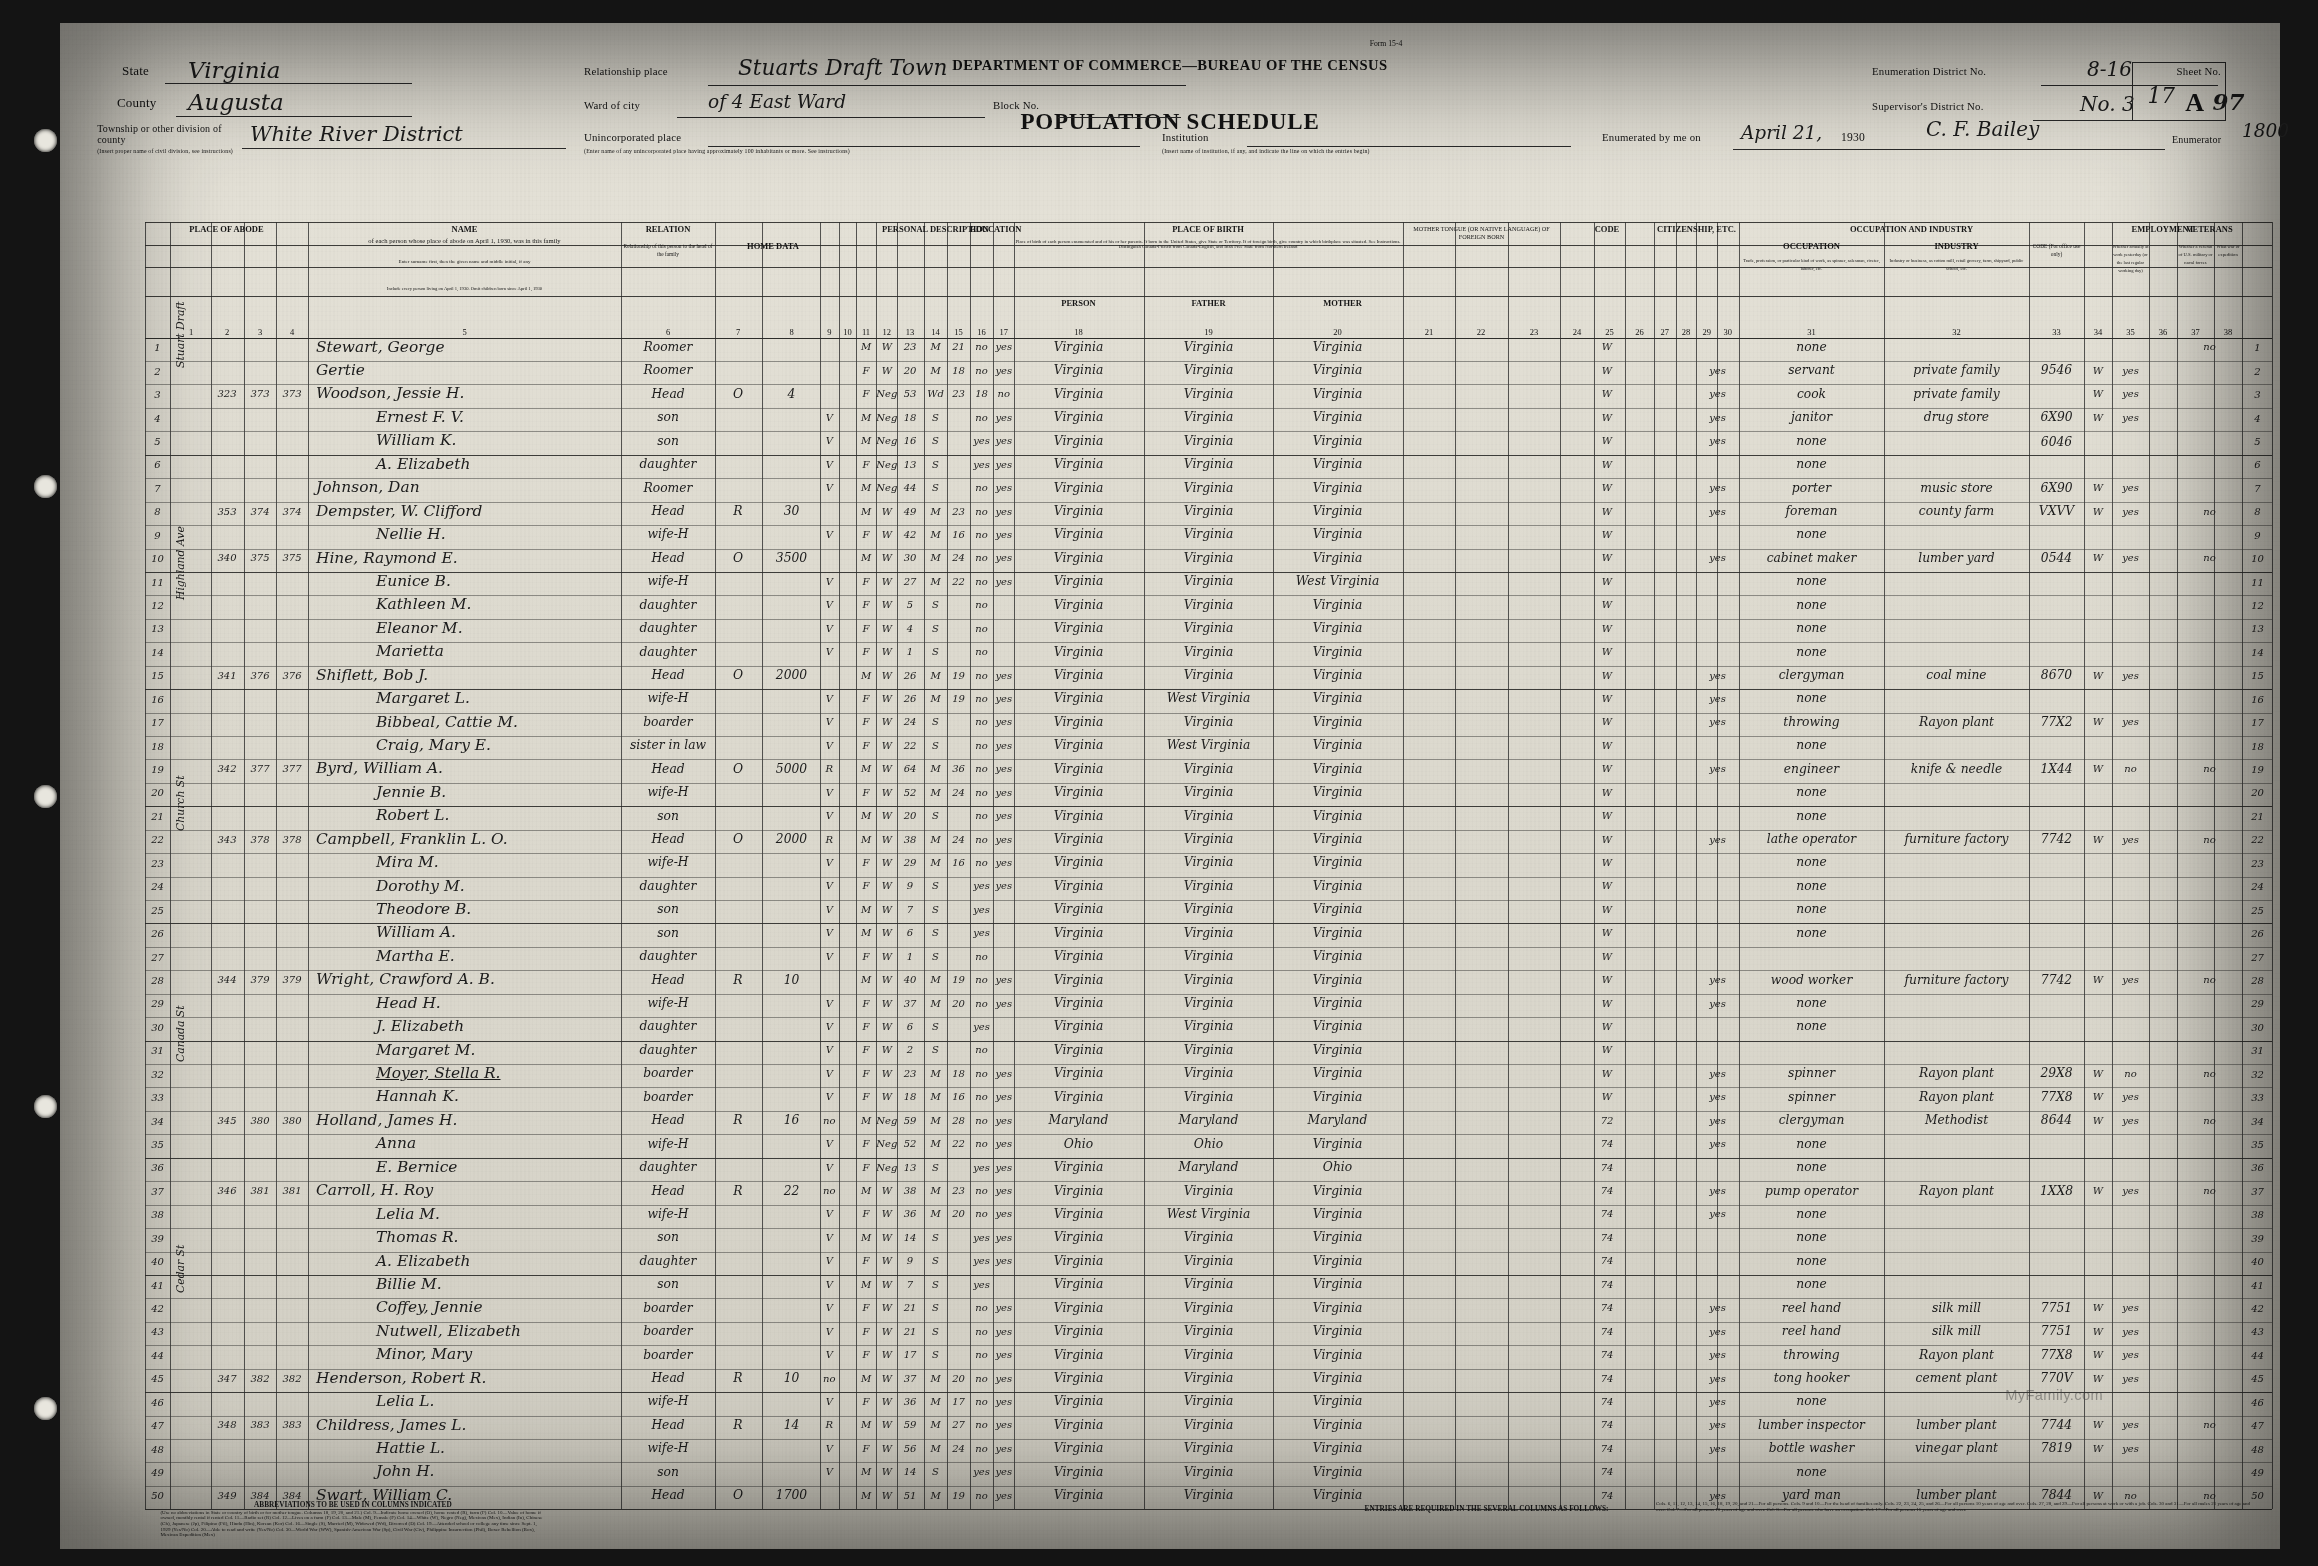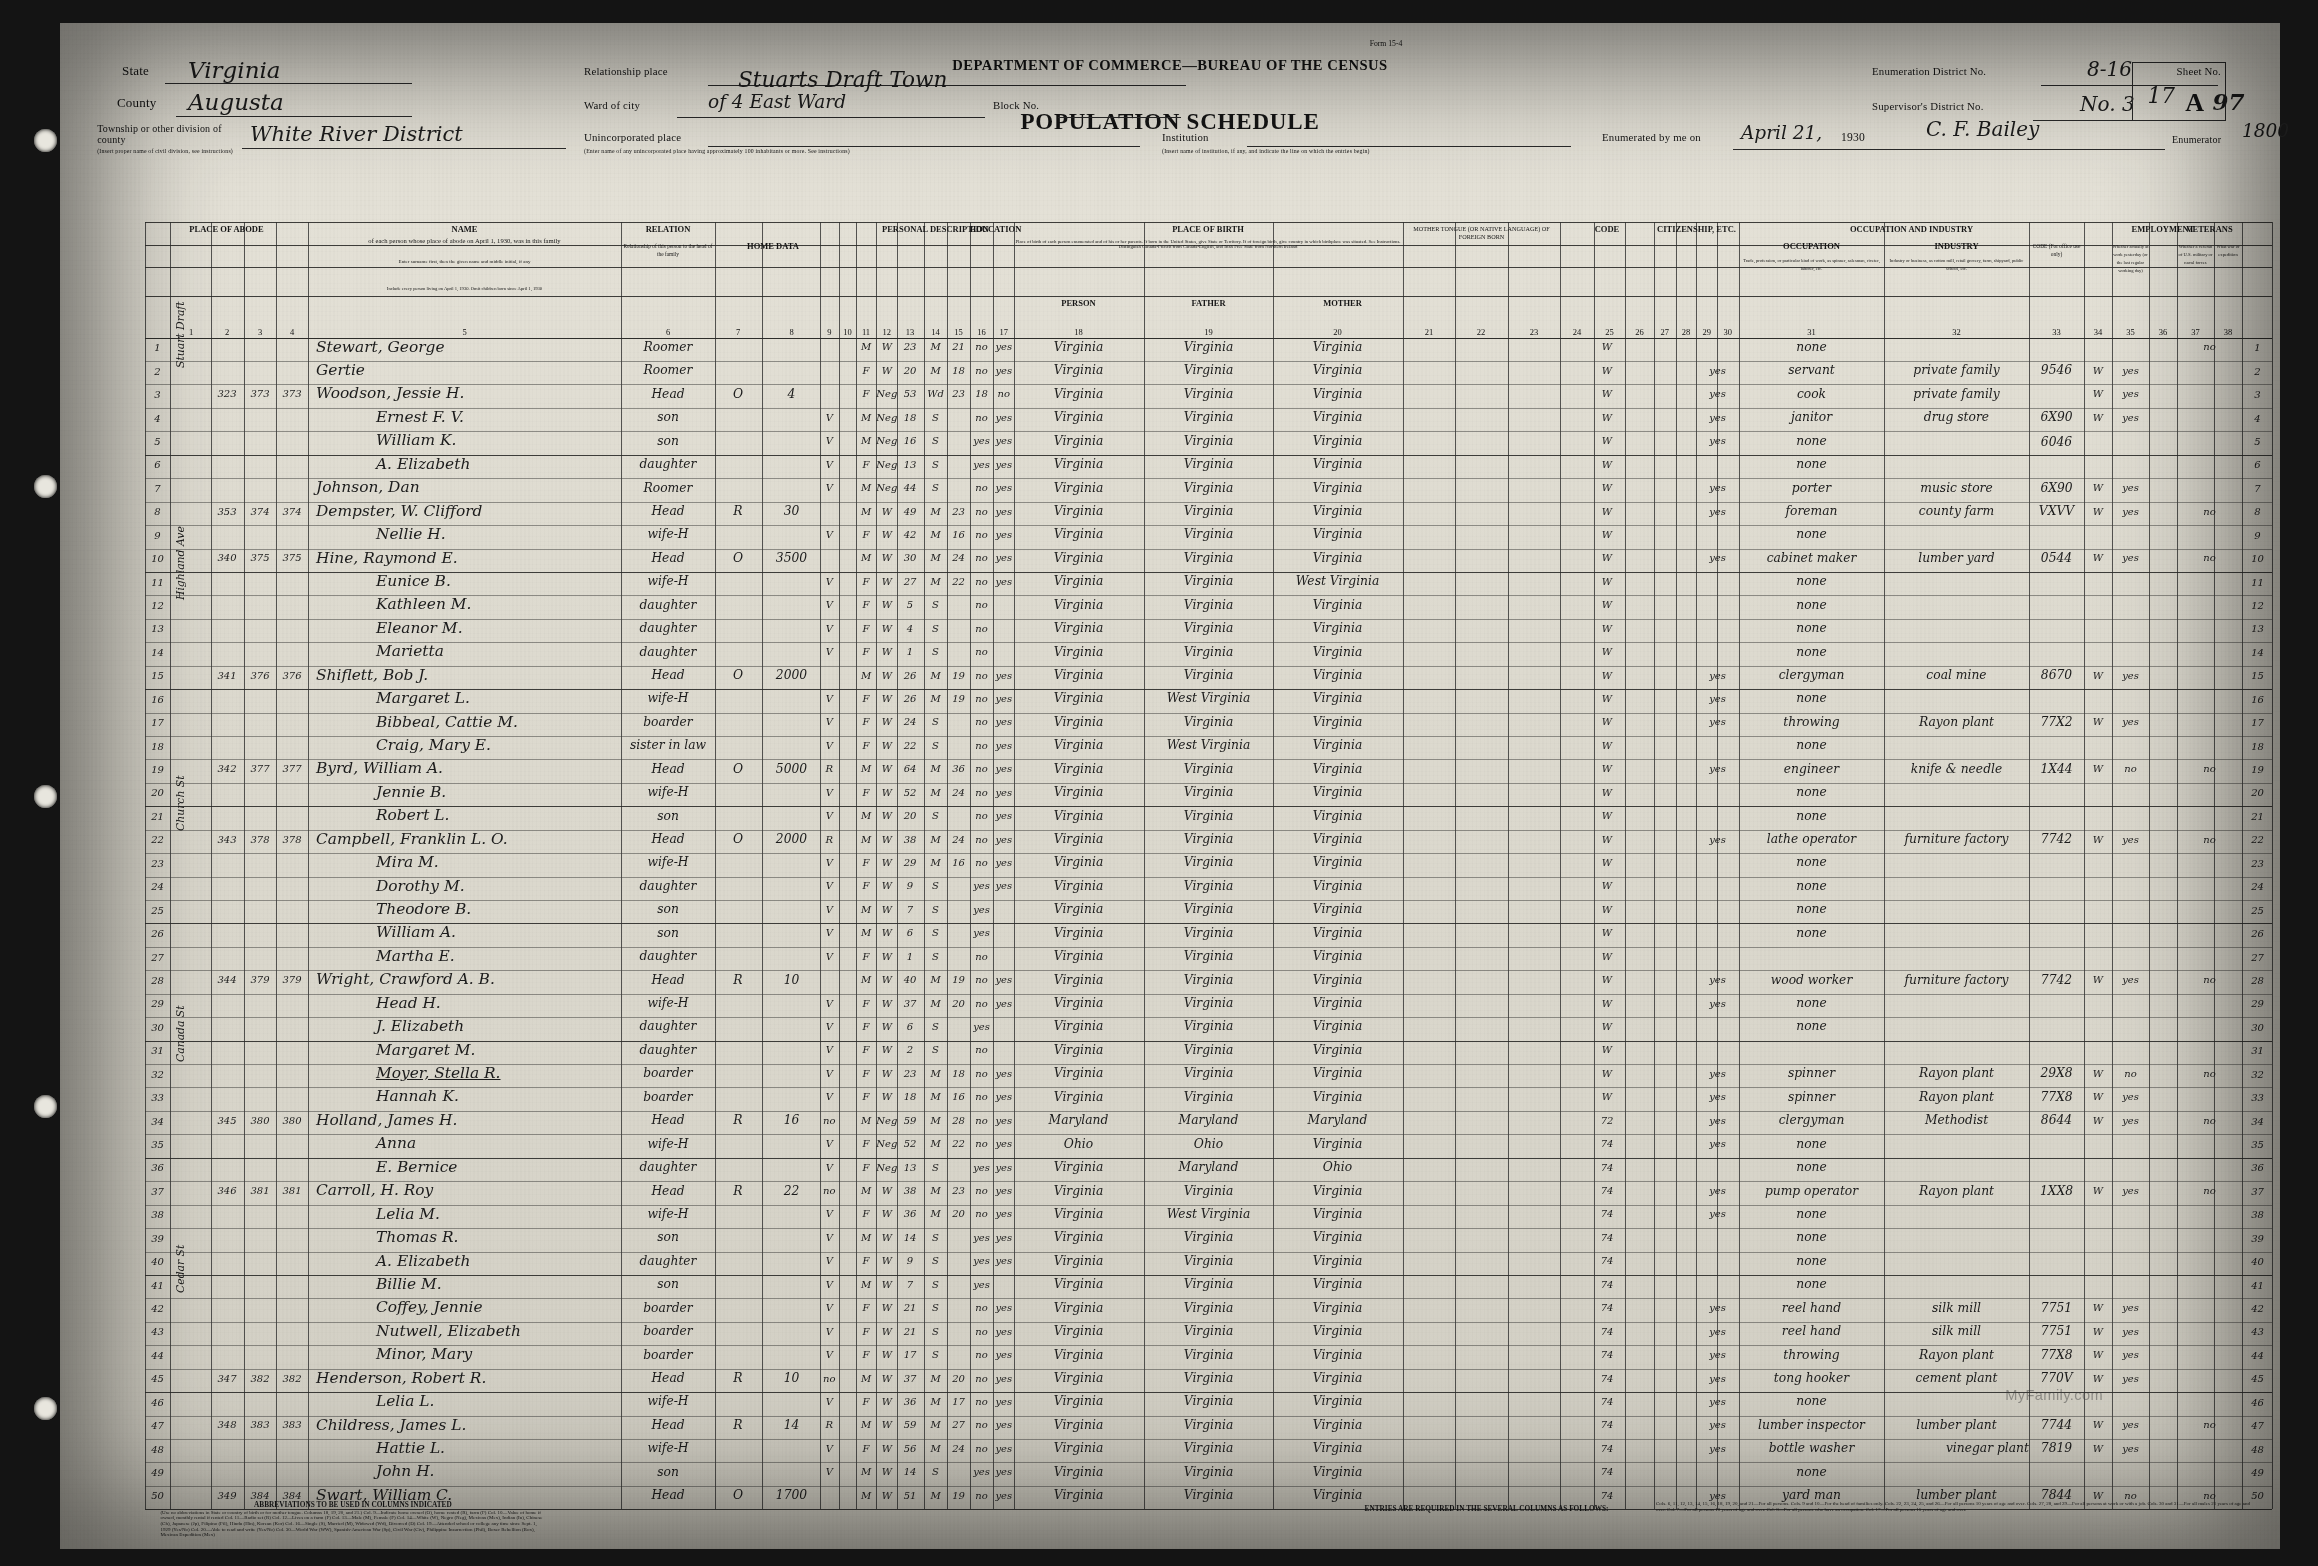--- a/index.html
+++ b/index.html
@@ -87,21 +87,21 @@
       <div class="hline" style="left:85px;top:76px;width:236px;"></div>
       <div class="hv hand" style="left:97px;top:49px;">Augusta</div>
 
       <div class="lbl prt" style="left:6.2px;top:83px;width:139px;font-size:10px;line-height:1.1;">Township or other division of county</div>
       <div class="lbl prt" style="left:6.2px;top:108px;width:146px;font-size:5.8px;">(Insert proper name of civil division, see instructions)</div>
       <div class="hline" style="left:151px;top:108px;width:324px;"></div>
       <div class="hv hand" style="left:159px;top:82px;font-size:21px;">White River District</div>
 
       <div class="lbl prt" style="left:493px;top:25px;font-size:10.8px;">Relationship place</div>
       <div class="hline" style="left:617px;top:45px;width:478px;"></div>
-      <div class="hv hand" style="left:647px;top:15.4px;font-size:21.6px;margin-top:12px;">Stuarts Draft Town</div>
+      <div class="hv hand" style="left:647px;top:15.4px;font-size:21.6px;">Stuarts Draft Town</div>
 
       <div class="lbl prt" style="left:493px;top:59px;font-size:10.8px;">Ward of city</div>
       <div class="hline" style="left:586px;top:77px;width:308px;"></div>
       <div class="hv hand" style="left:617px;top:51px;font-size:18.5px;">of 4 East Ward</div>
       <div class="lbl prt" style="left:902px;top:59px;font-size:10.8px;">Block No.</div>
       <div class="hline" style="left:967px;top:77px;width:123px;"></div>
 
       <div class="lbl prt" style="left:493px;top:91px;font-size:10.8px;">Unincorporated place</div>
       <div class="lbl prt" style="left:493px;top:108px;width:540px;font-size:5.8px;">(Enter name of any unincorporated place having approximately 100 inhabitants or more. See instructions)</div>
       <div class="hline" style="left:617px;top:106px;width:432px;"></div>
@@ -1245,21 +1245,21 @@
           <div class="cell xs ctr" style="left: 779px; width: 23px; top: 1221px;">M</div>
           <div class="cell xs ctr" style="left: 802px; width: 23px; top: 1221px;">24</div>
           <div class="cell xs ctr" style="left: 825px; width: 23px; top: 1221px;">no</div>
           <div class="cell xs ctr" style="left: 848px; width: 21.6px; top: 1221px;">yes</div>
           <div class="cell sm ctr" style="left: 869px; width: 129px; top: 1219px;">Virginia</div>
           <div class="cell sm ctr" style="left: 999px; width: 129px; top: 1219px;">Virginia</div>
           <div class="cell sm ctr" style="left: 1128px; width: 129px; top: 1219px;">Virginia</div>
           <div class="cell xs ctr" style="left: 1415px; width: 94px; top: 1221px;">74</div>
           <div class="cell xs ctr" style="left: 1551px; width: 43px; top: 1221px;">yes</div>
           <div class="cell sm ctr" style="left: 1594px; width: 145px; top: 1219px;">bottle washer</div>
-          <div class="cell sm ctr" style="left: 1739px; width: 145px; top: 1219px; text-align: right;">vinegar plant</div>
+          <div class="cell sm ctr" style="left: 1739px; width: 145px; top: 1219px;">vinegar plant</div>
           <div class="cell sm ctr" style="left: 1884px; width: 55px; top: 1219px;">7819</div>
           <div class="cell xs ctr" style="left: 1939px; width: 28px; top: 1221px;">W</div>
           <div class="cell xs ctr" style="left: 1967px; width: 37px; top: 1221px;">yes</div>
           <div class="cell xs ctr" style="left: 0px; width: 25px; top: 1245px;">49</div>
           <div class="cell xs ctr" style="left: 2097px; width: 31px; top: 1245px;">49</div>
           <div class="cell nm" style="left: 231px; top: 1240px;">John H.</div>
           <div class="cell sm ctr" style="left: 476px; width: 94px; top: 1243px;">son</div>
           <div class="cell xs ctr" style="left: 675px; width: 18.5px; top: 1244px;">V</div>
           <div class="cell xs ctr" style="left: 711px; width: 20px; top: 1244px;">M</div>
           <div class="cell xs ctr" style="left: 731px; width: 21.6px; top: 1244px;">W</div>

